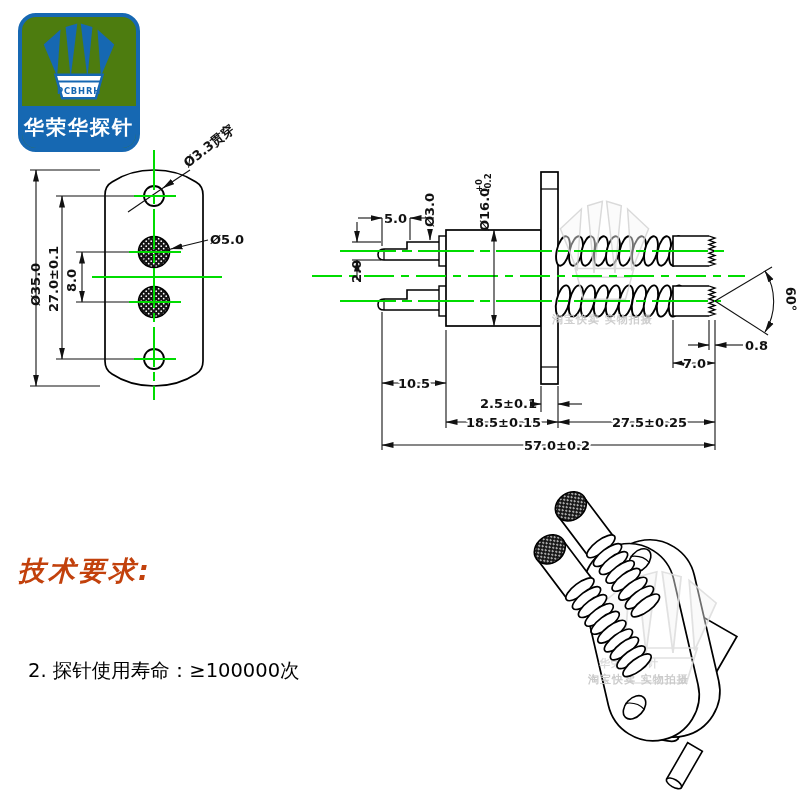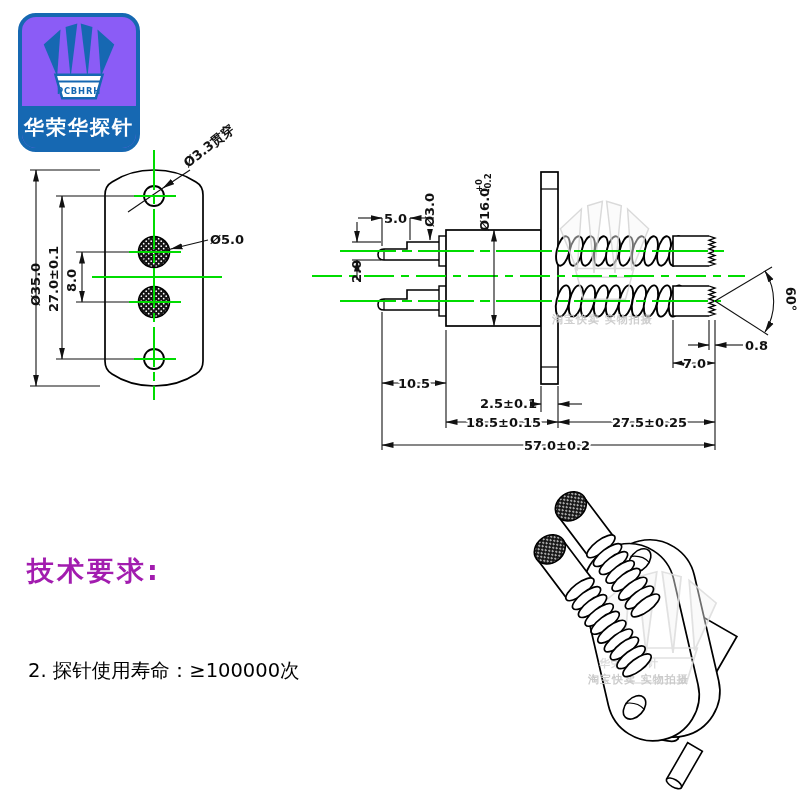--- a/index.html
+++ b/index.html
@@ -5,26 +5,26 @@
   html,body{margin:0;padding:0;background:#fff;}
   body{width:800px;height:800px;position:relative;font-family:"DejaVu Sans",sans-serif;overflow:hidden;}
   #stage{position:absolute;left:0;top:0;width:800px;height:800px;}
   svg text{user-select:none;}
   .dt{font:bold 13px "DejaVu Sans",sans-serif;fill:#111;paint-order:stroke;stroke:#fff;stroke-width:4px;stroke-linejoin:round;}
   .dt2{font:bold 13px "DejaVu Sans",sans-serif;fill:#111;}
   .dtsm{font:bold 8.5px "DejaVu Sans",sans-serif;fill:#111;}
   .wmtxt{font:bold 11px "DejaVu Sans",sans-serif;fill:#c6c6c6;letter-spacing:1px;}
   .wmtxt2{font:bold 11px "DejaVu Sans",sans-serif;fill:#d8d8d8;letter-spacing:1px;}
   
-  .logo{position:absolute;left:18px;top:13px;width:114px;height:131px;border:4px solid #1668b2;border-radius:18px;background:#8b5cf6;overflow:hidden;}
+  .logo{position:absolute;left:18px;top:13px;width:114px;height:131px;border:4px solid #1668b2;border-radius:18px;background:#4d7c0f;overflow:hidden;}
   .logo-crown{position:absolute;left:14px;top:4px;width:86px;height:84px;}
   .logo-band{position:absolute;left:0;bottom:0;width:100%;height:42px;background:#1668b2;color:#fff;
     display:flex;align-items:center;justify-content:center;font-size:20px;font-weight:bold;letter-spacing:2px;}
   
-  .tech-title{position:absolute;left:27px;top:553px;font-size:27px;font-weight:700;letter-spacing:3px;color:#a21caf;}
+  .tech-title{position:absolute;left:18px;top:553px;font-size:27px;font-weight:700;letter-spacing:3px;color:#c2410c;font-style:italic;}
   .tech-items{position:absolute;left:28px;top:599px;font-size:19.5px;line-height:28.8px;color:#000;white-space:pre;}
 </style>
 </head>
 <body>
 
 <svg id="stage" viewBox="0 0 800 800">
   <defs>
     <marker id="ar" viewBox="0 0 12 8" refX="11.5" refY="4" markerWidth="12" markerHeight="8" markerUnits="userSpaceOnUse" orient="auto-start-reverse">
       <path d="M12,4 L0,1 L0,7 Z" fill="#111"></path>
     </marker>

